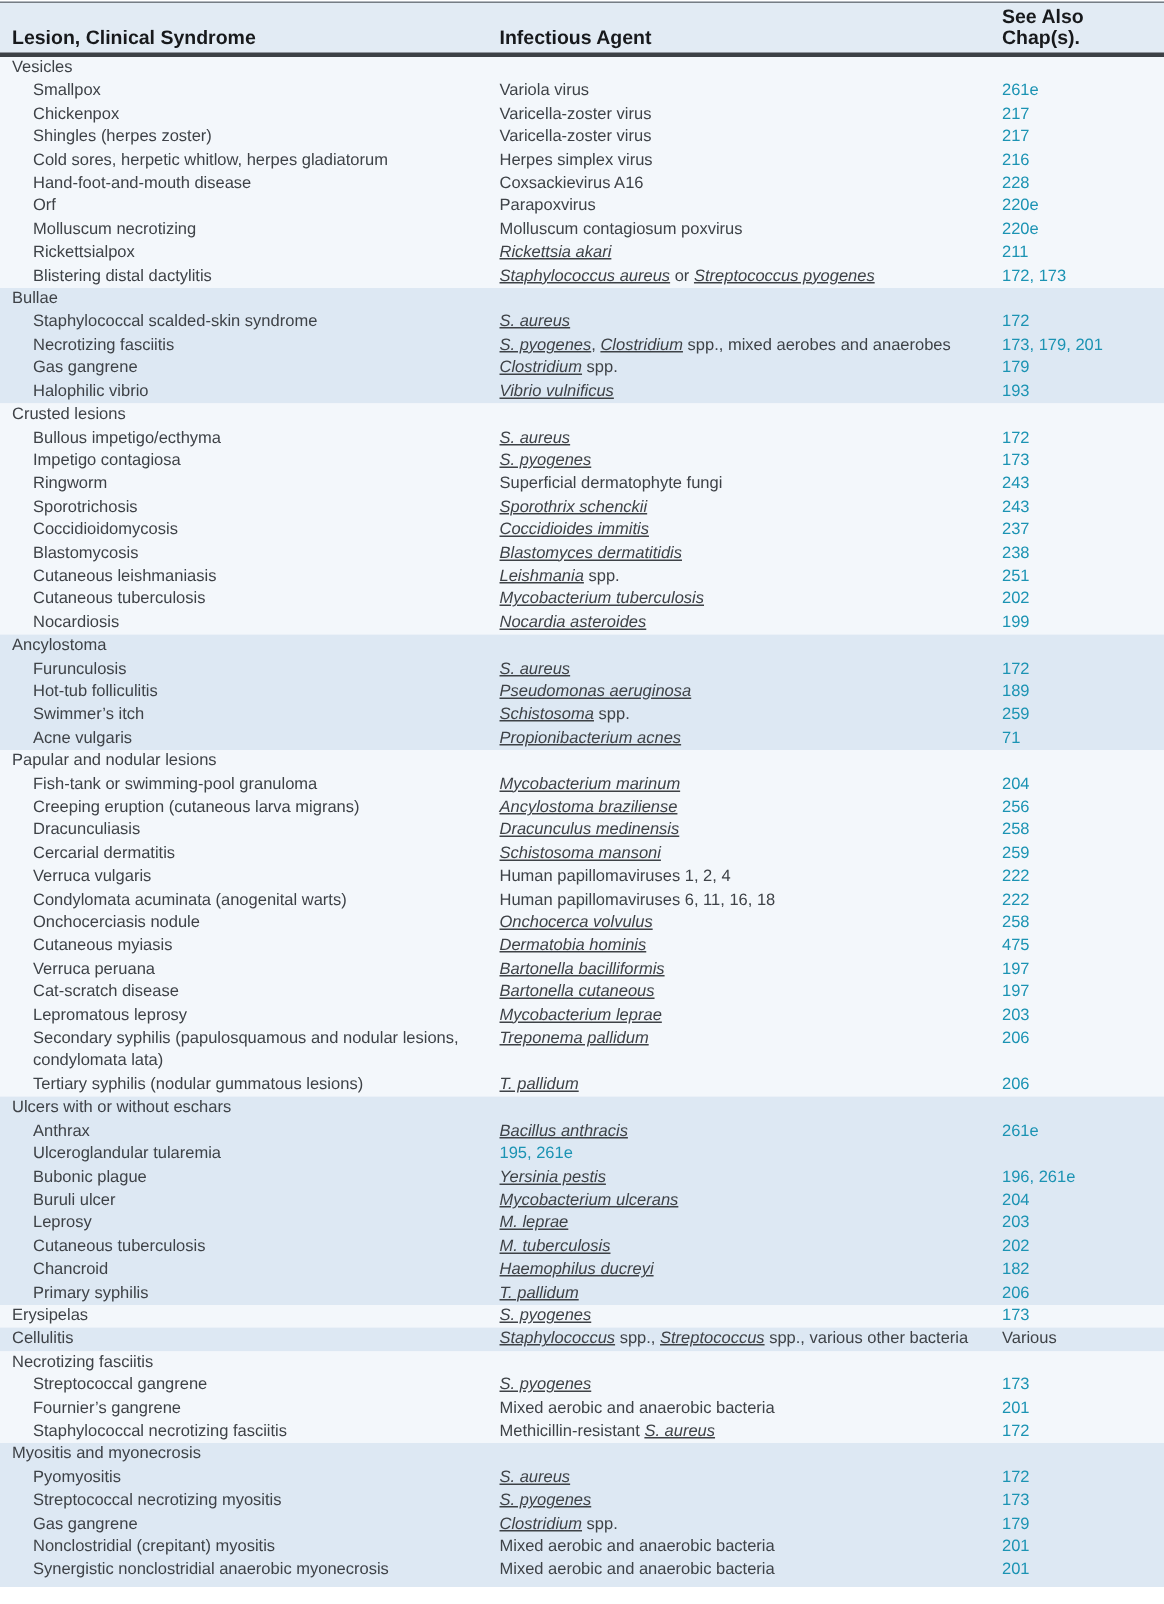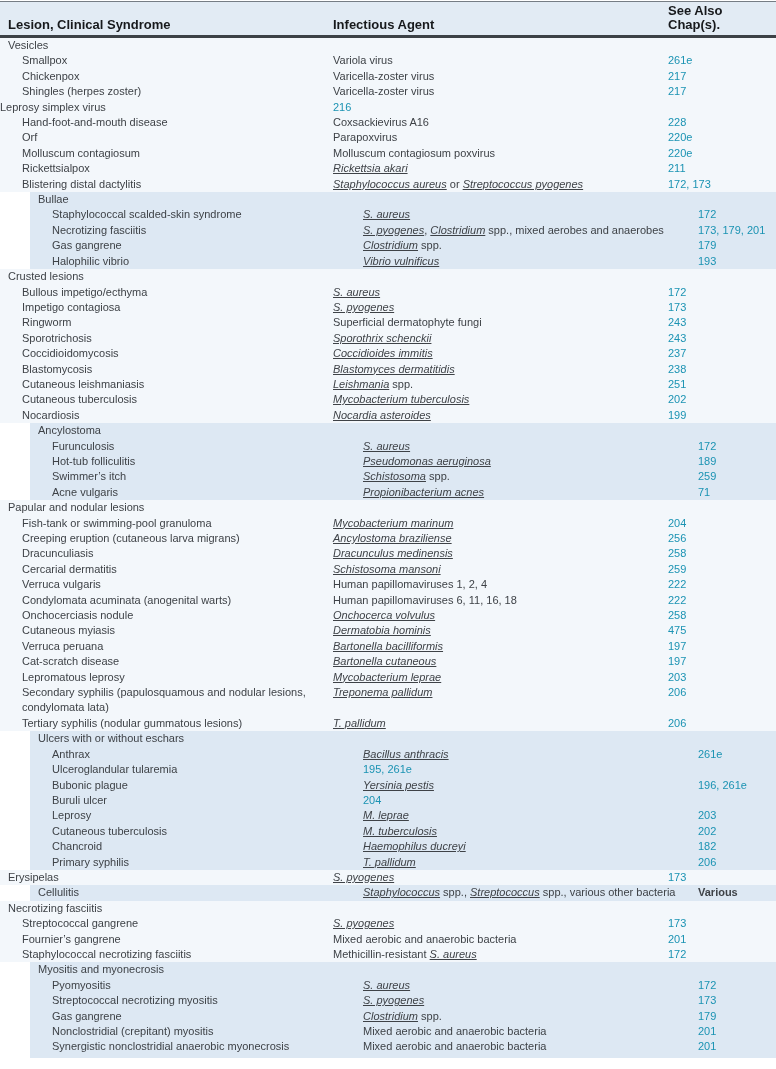--- a/index.html
+++ b/index.html
@@ -26,32 +26,32 @@
     padding: 2px 0 3px;
     font-size: 13px;
     font-weight: 700;
     color: #17191c;
     line-height: 14px;
   }
   .table-header .h1 { padding-left: 8px; }
   
   .table-body { font-size: 11px; line-height: 15.4px; color: #3e4247; }
   .section.light { background: #f3f7fb; }
-  .section.blue  { background: #dde8f3; margin-left: 30px; }
+  .section.blue  { background: #dde8f3; }
   .section:last-child { padding-bottom: 3px; }
   .row {
     display: grid;
     grid-template-columns: 333px 335px 108px;
     min-height: 15.4px;
   }
   .row .c1 { padding-left: 22px; padding-right: 14px; }
   .row.section-row .c1 { padding-left: 8px; }
   .row .c2 { padding-right: 4px; }
   .row .c3 { font-weight: 400; color: #1b93b3; }
-  .row .c3.plain { font-weight: 700; color: #3e4247; }
+  .row .c3.plain { font-weight: 400; color: #3e4247; }
   .row i { font-style: italic; text-decoration: underline; }
 </style>
 </head>
 <body>
 
 <div class="doc">
   <div class="table-header">
     <div class="h1">Lesion, Clinical Syndrome</div>
     <div class="h2">Infectious Agent</div>
     <div class="h3">See Also Chap(s).</div>
@@ -70,35 +70,36 @@
           <div class="c1">Chickenpox</div>
           <div class="c2">Varicella-zoster virus</div>
           <div class="c3">217</div>
         </div>
         <div class="row">
           <div class="c1">Shingles (herpes zoster)</div>
           <div class="c2">Varicella-zoster virus</div>
           <div class="c3">217</div>
         </div>
         <div class="row">
-          <div class="c2">Leprosy simplex virus</div>
+          <div class="c1">Cold sores, herpetic whitlow, herpes gladiatorum</div>
+          <div class="c2">Herpes simplex virus</div>
           <div class="c3">216</div>
         </div>
         <div class="row">
           <div class="c1">Hand-foot-and-mouth disease</div>
           <div class="c2">Coxsackievirus A16</div>
           <div class="c3">228</div>
         </div>
         <div class="row">
           <div class="c1">Orf</div>
           <div class="c2">Parapoxvirus</div>
           <div class="c3">220e</div>
         </div>
         <div class="row">
-          <div class="c1">Molluscum contagiosum</div>
+          <div class="c1">Molluscum necrotizing</div>
           <div class="c2">Molluscum contagiosum poxvirus</div>
           <div class="c3">220e</div>
         </div>
         <div class="row">
           <div class="c1">Rickettsialpox</div>
           <div class="c2"><i>Rickettsia akari</i></div>
           <div class="c3">211</div>
         </div>
         <div class="row">
           <div class="c1">Blistering distal dactylitis</div>
@@ -289,20 +290,21 @@
           <div class="c1">Ulceroglandular tularemia</div>
           <div class="c3">195, 261e</div>
         </div>
         <div class="row">
           <div class="c1">Bubonic plague</div>
           <div class="c2"><i>Yersinia pestis</i></div>
           <div class="c3">196, 261e</div>
         </div>
         <div class="row">
           <div class="c1">Buruli ulcer</div>
+          <div class="c2"><i>Mycobacterium ulcerans</i></div>
           <div class="c3">204</div>
         </div>
         <div class="row">
           <div class="c1">Leprosy</div>
           <div class="c2"><i>M. leprae</i></div>
           <div class="c3">203</div>
         </div>
         <div class="row">
           <div class="c1">Cutaneous tuberculosis</div>
           <div class="c2"><i>M. tuberculosis</i></div>

